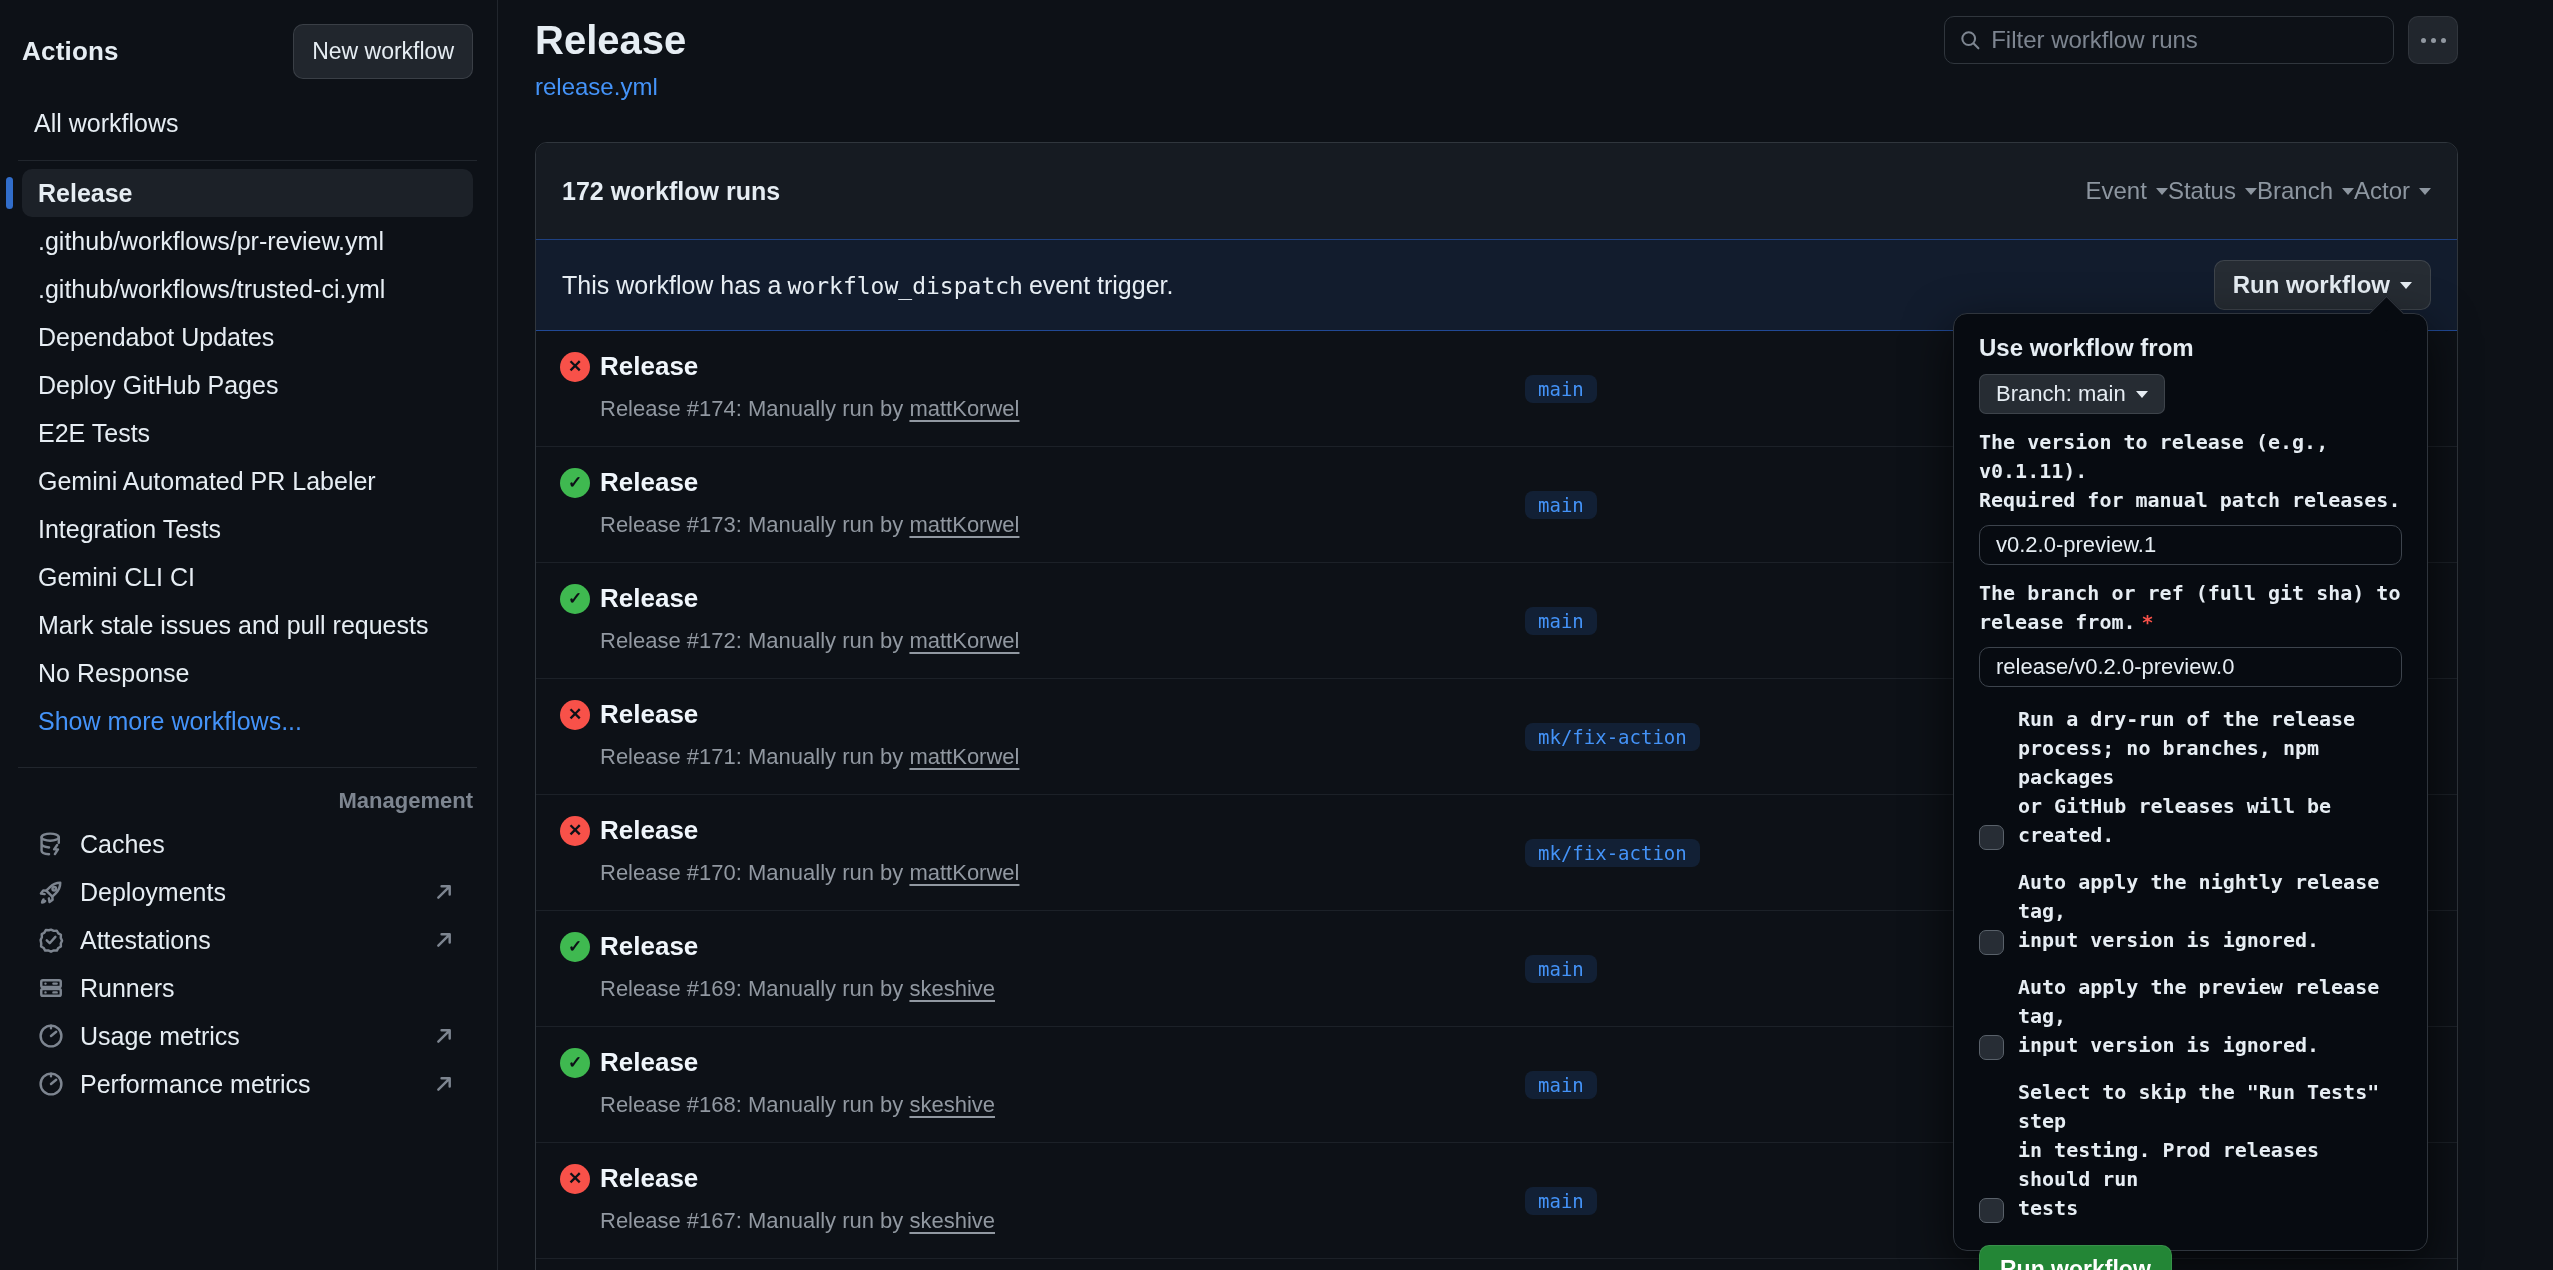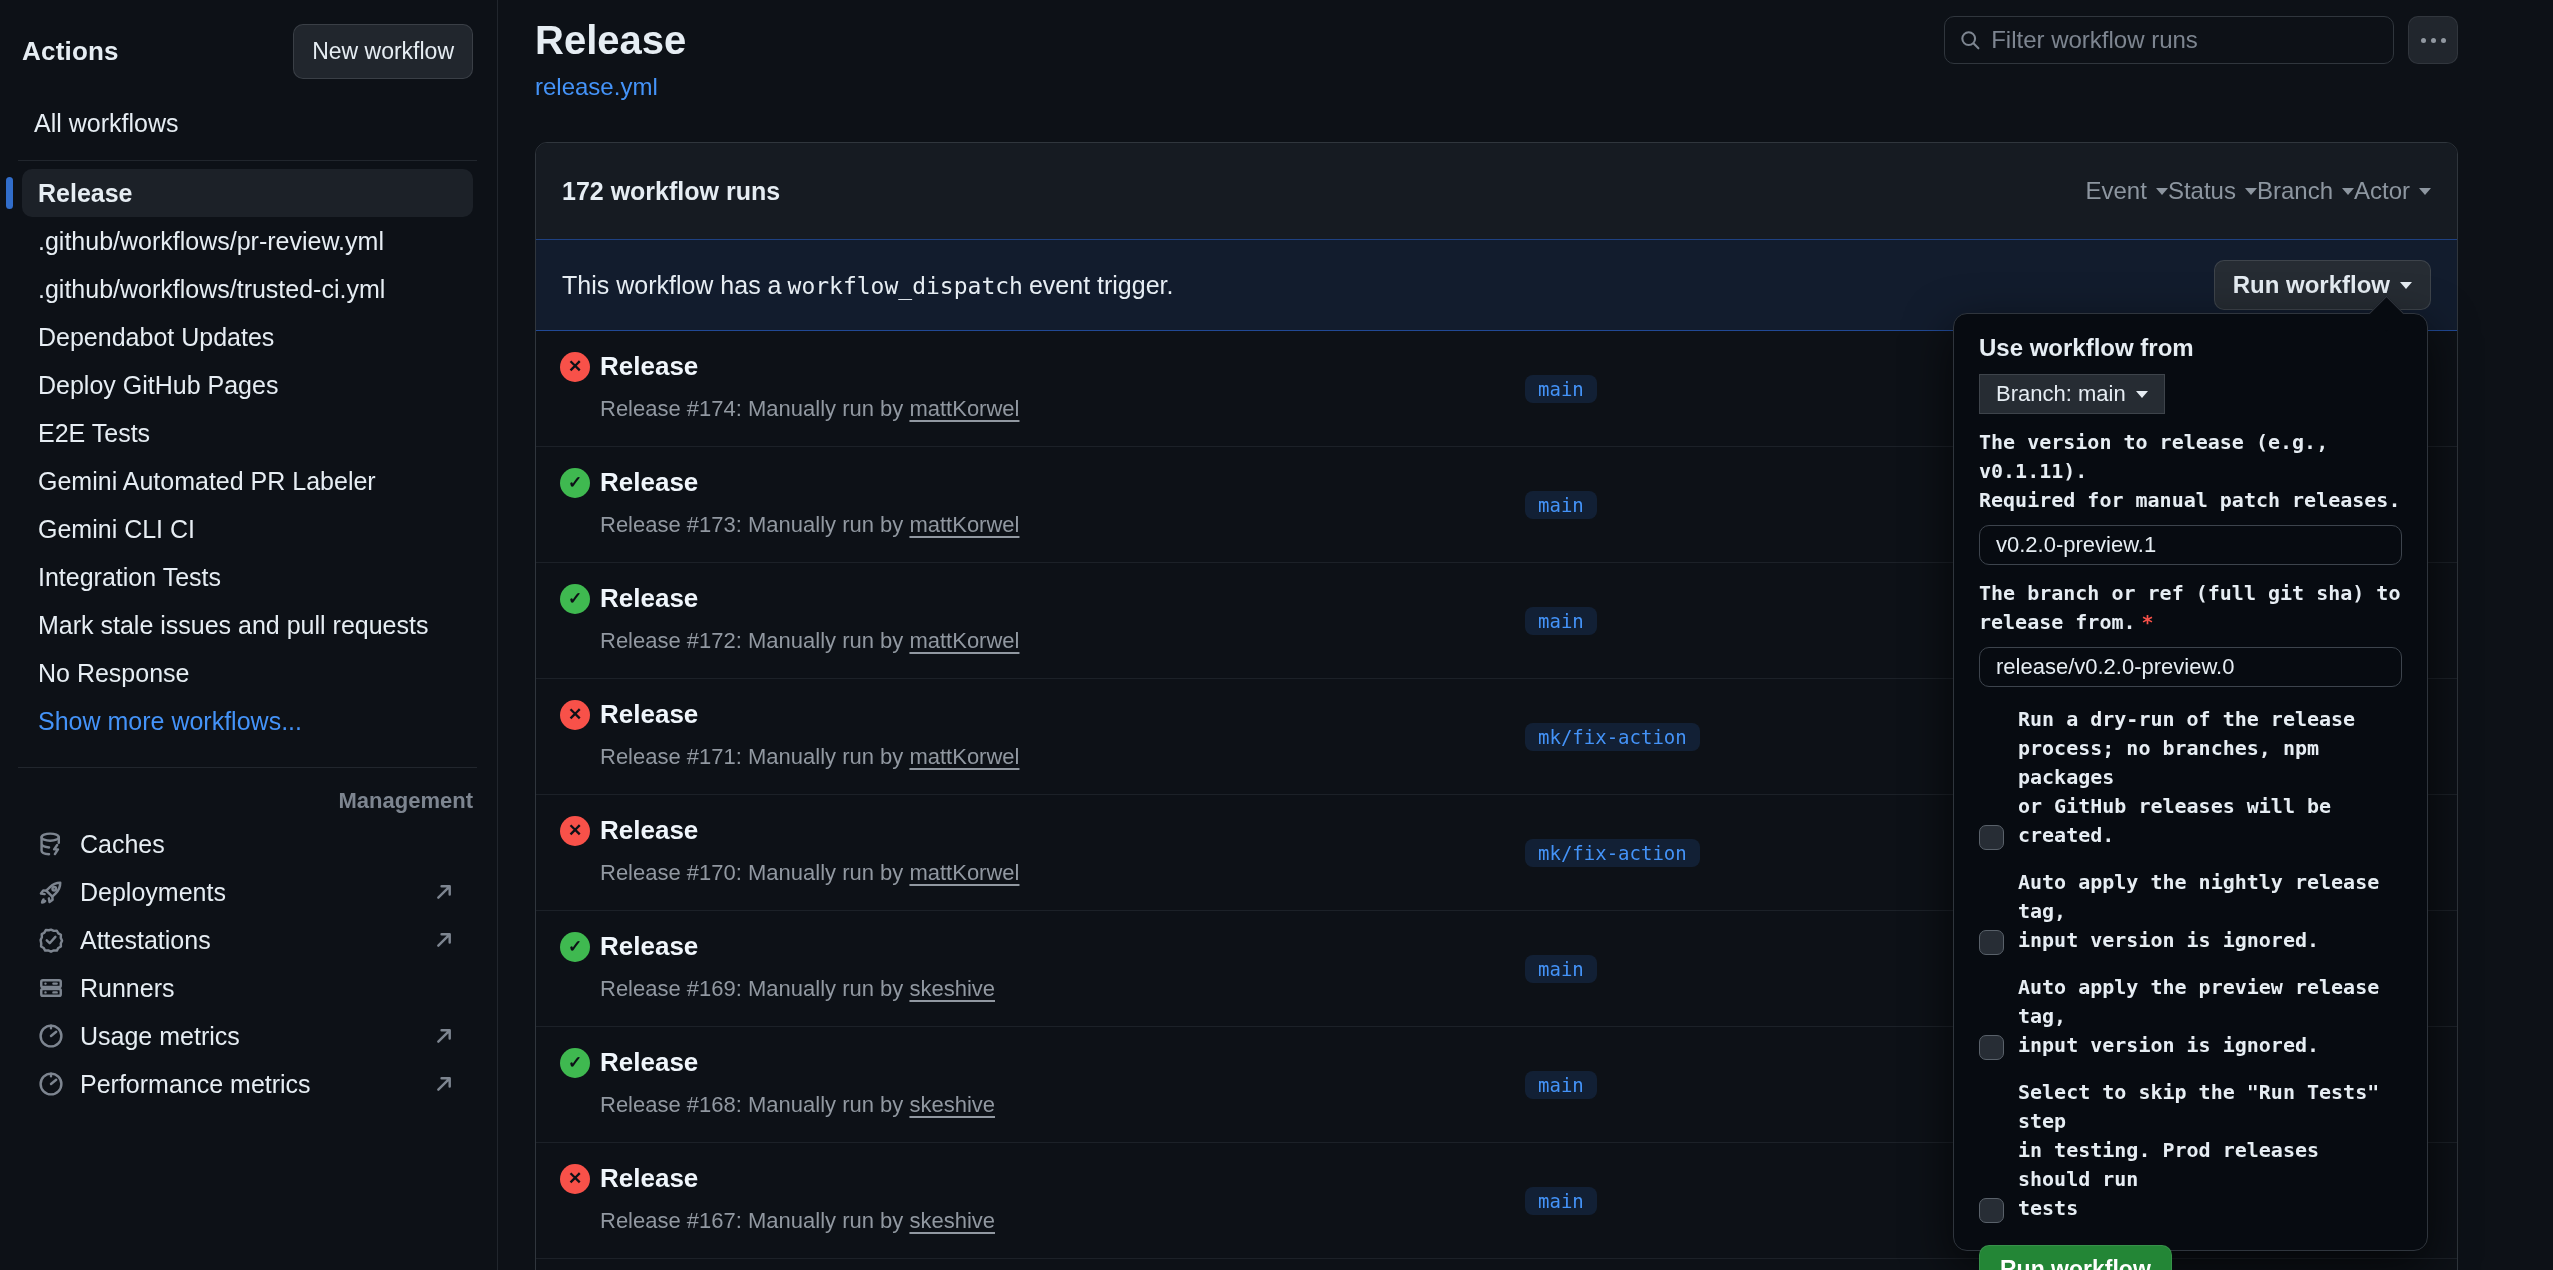--- a/index.html
+++ b/index.html
@@ -121,21 +121,21 @@
     box-shadow:0 16px 48px rgba(0,0,0,0.65); padding:20px 25px;
   }
   .popover::before {
     content:""; position:absolute; top:-13px; left:420px; width:24px; height:24px;
     background:#070b11; border-left:1px solid #2f353d; border-top:1px solid #2f353d;
     transform:rotate(45deg);
   }
   .popover-title { font-size:24px; font-weight:700; margin-bottom:12px; }
   .branch-select-btn {
     background:#262c33; border:1px solid rgba(240,246,252,0.12); color:#e6edf3;
-    border-radius:0; height:40px; padding:0 16px; font-size:22px;
+    border-radius:7px; height:40px; padding:0 16px; font-size:22px;
     display:inline-flex; align-items:center; gap:10px; cursor:pointer; font-family:"Liberation Sans",sans-serif;
   }
   .field-label { margin-top:14px; font-weight:700; font-size:20px; line-height:29px; color:#e6edf3; }
   .required-star { color:#f85149; margin-left:6px; }
   .popover input.text-input {
     margin-top:10px; width:100%; height:40px; background:transparent; border:1px solid #3d444d;
     border-radius:10px; color:#e6edf3; font-size:22px; padding:0 16px; outline:none;
     font-family:"Liberation Sans",sans-serif;
   }
   .cb-row { margin-top:18px; display:flex; gap:14px;align-items:flex-end; }
@@ -176,24 +176,24 @@
     <li class="wf-item" data-selected="false">
         <span>Deploy GitHub Pages</span>
       </li>
     <li class="wf-item" data-selected="false">
         <span>E2E Tests</span>
       </li>
     <li class="wf-item" data-selected="false">
         <span>Gemini Automated PR Labeler</span>
       </li>
     <li class="wf-item" data-selected="false">
+        <span>Integration Tests</span>
+      </li>
+    <li class="wf-item" data-selected="false">
         <span>Gemini CLI CI</span>
-      </li>
-    <li class="wf-item" data-selected="false">
-        <span>Integration Tests</span>
       </li>
     <li class="wf-item" data-selected="false">
         <span>Mark stale issues and pull requests</span>
       </li>
     <li class="wf-item" data-selected="false">
         <span>No Response</span>
       </li>
   </ul>
   <div class="show-more">Show more workflows...</div>
   <hr class="sidebar-divider">

